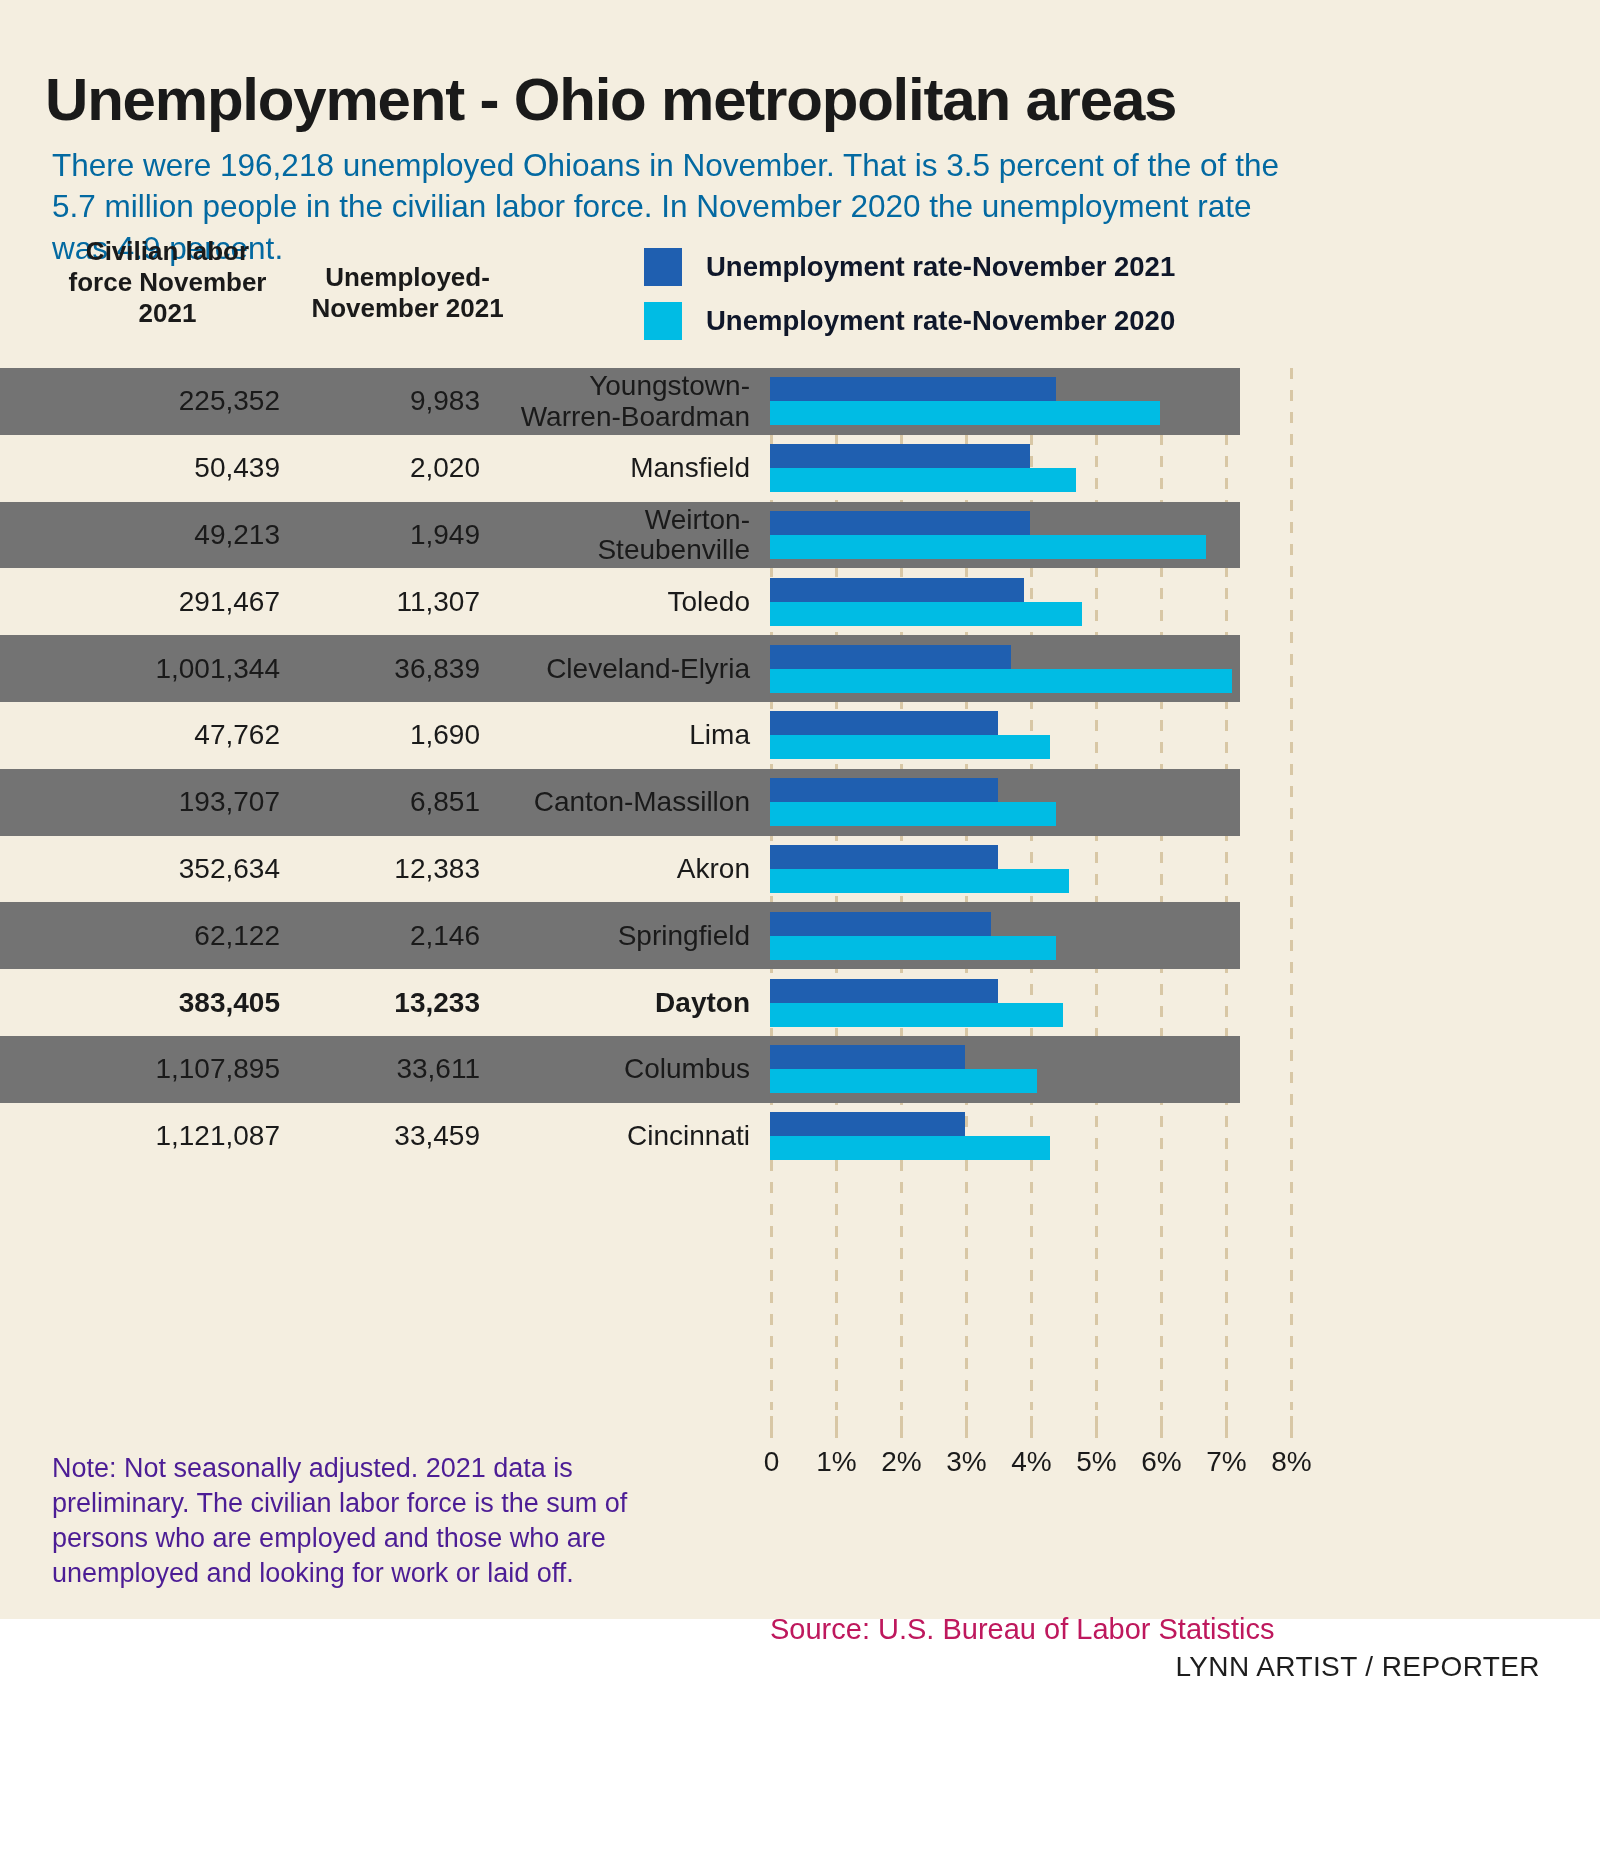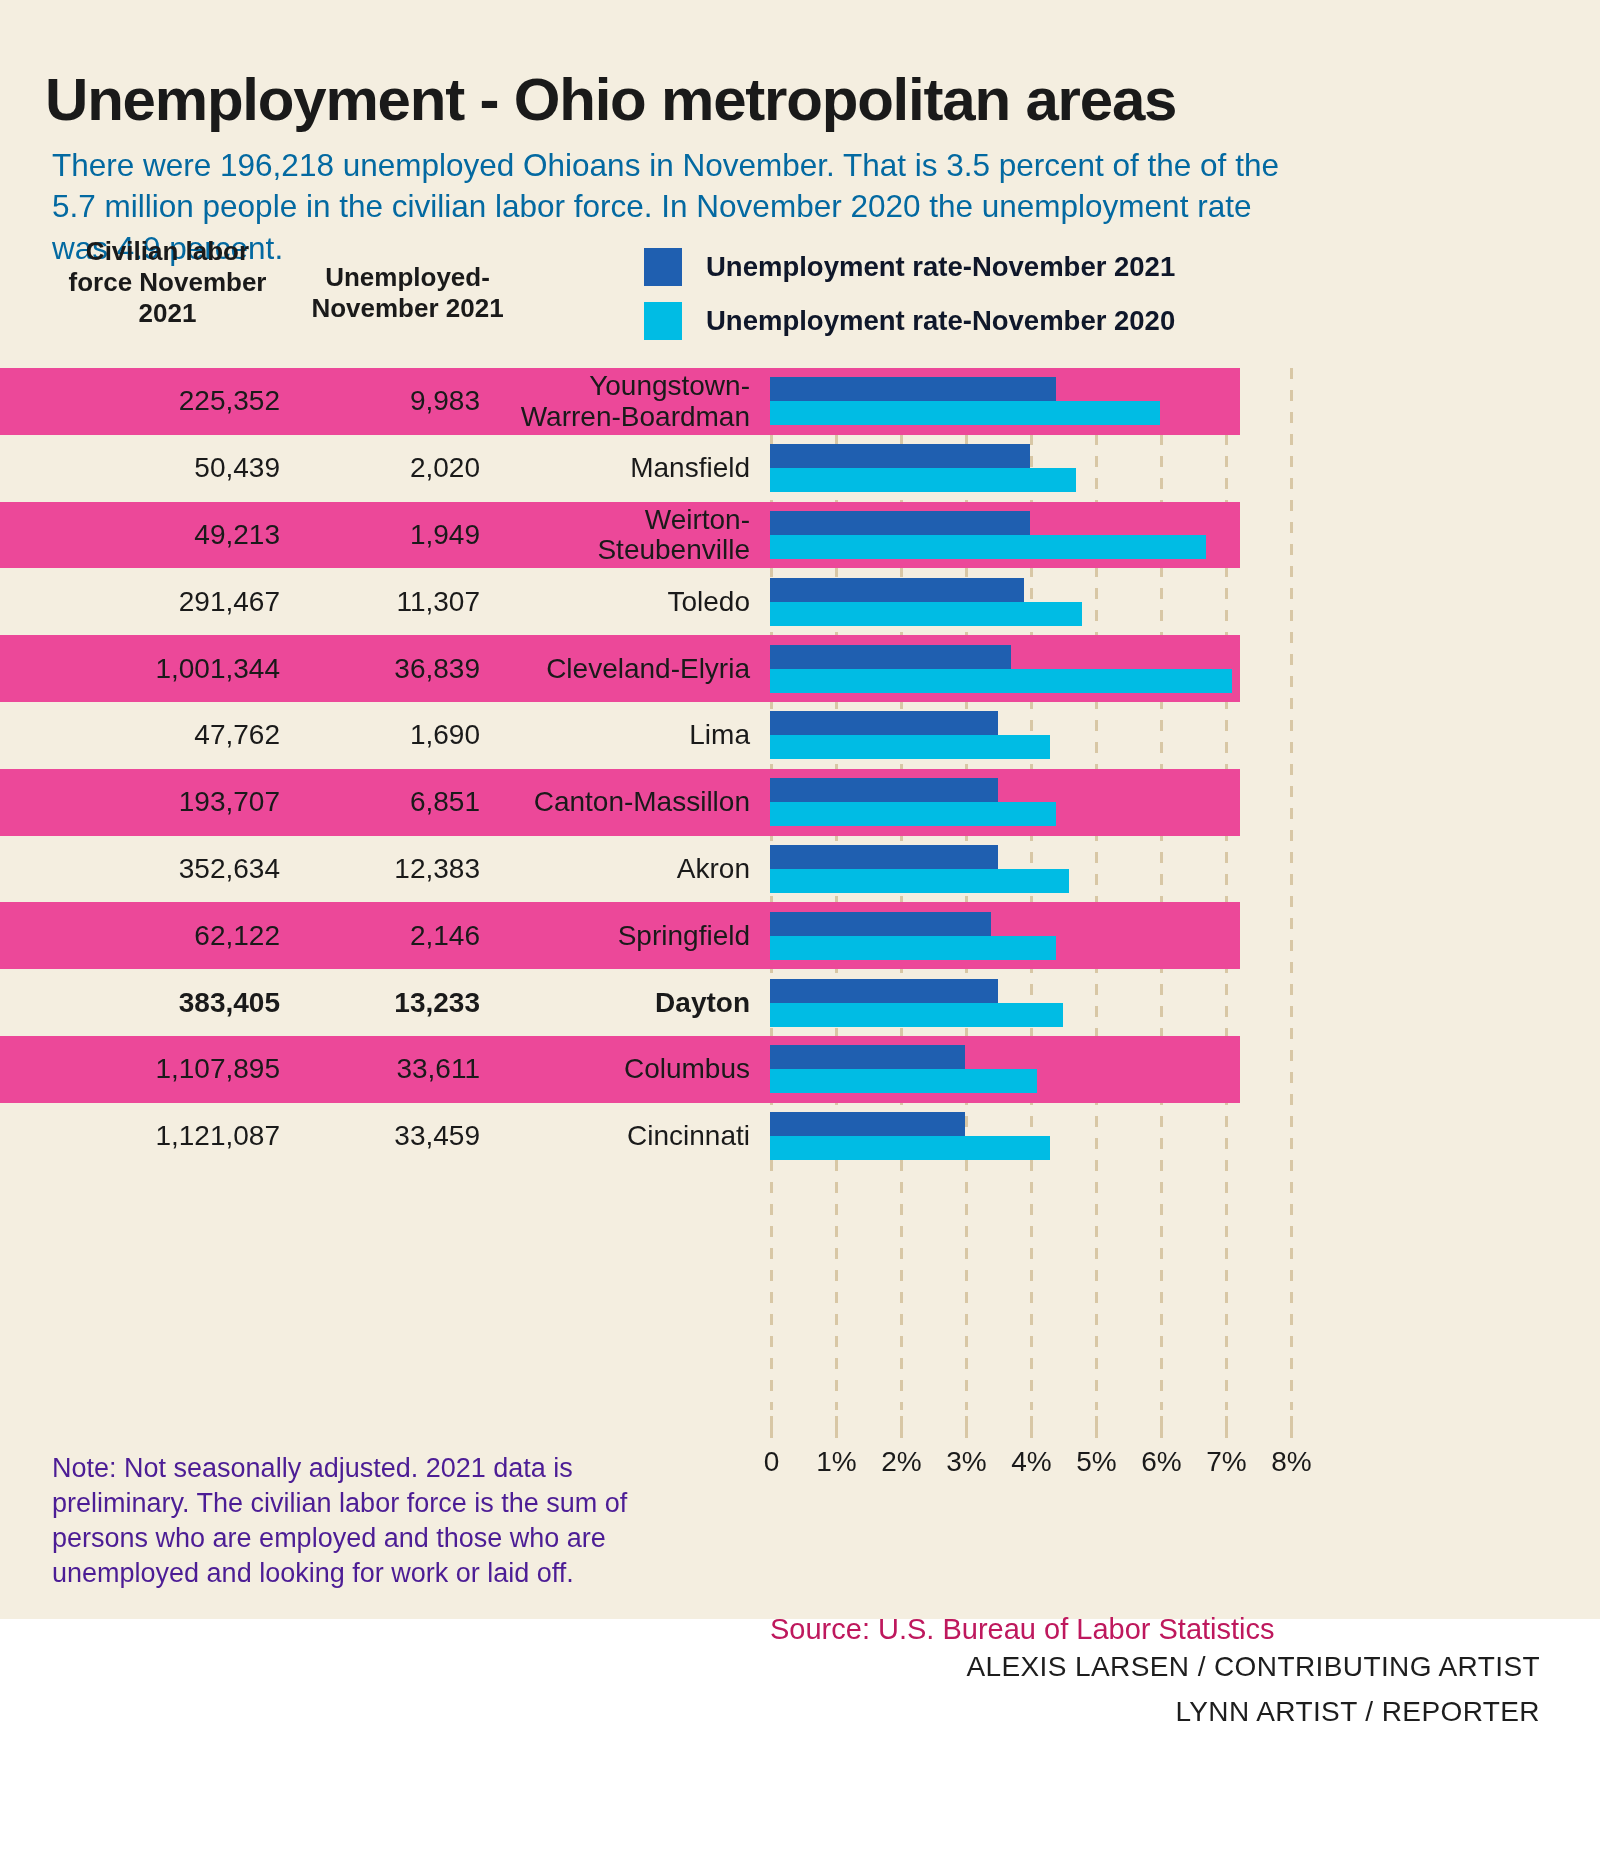--- a/index.html
+++ b/index.html
@@ -94,21 +94,21 @@
   }
 
   
   #rows { position: absolute; left: 0; top: 368px; width: 1600px; }
   .row {
     position: relative;
     width: 1240px;
     height: 66.8px;
     box-sizing: border-box;
   }
-  .row.shade { background: #ec4899; }
+  .row.shade { background: #737373; }
   .cell-lf, .cell-un {
     position: absolute;
     top: 50%;
     transform: translateY(-50%);
     font-size: 28px;
     color: #1a1a1a;
     text-align: right;
   }
   .cell-lf { left: 52px;  width: 228px; }
   .cell-un { left: 300px; width: 180px; }
@@ -384,16 +384,15 @@
       <div class="axis-tick" style="left: 455px;"></div>
       <div class="axis-label" style="left: 456.5px;">7%</div>
       <div class="axis-tick" style="left: 520px;"></div>
       <div class="axis-label" style="left: 521.5px;">8%</div>
     </div>
 
   <p id="note">Note: Not seasonally adjusted. 2021 data is preliminary. The civilian labor force is the sum of persons who are employed and those who are unemployed and looking for work or laid off.</p>
   <p id="source">Source: U.S. Bureau of Labor Statistics</p>
 
   <div id="credits">
-      <div class="credit-line">ALEXIS LARSEN / CONTRIBUTING ARTIST</div>
       <div class="credit-line">LYNN ARTIST / REPORTER</div>
     </div>
 </div>
 
 </body></html>

